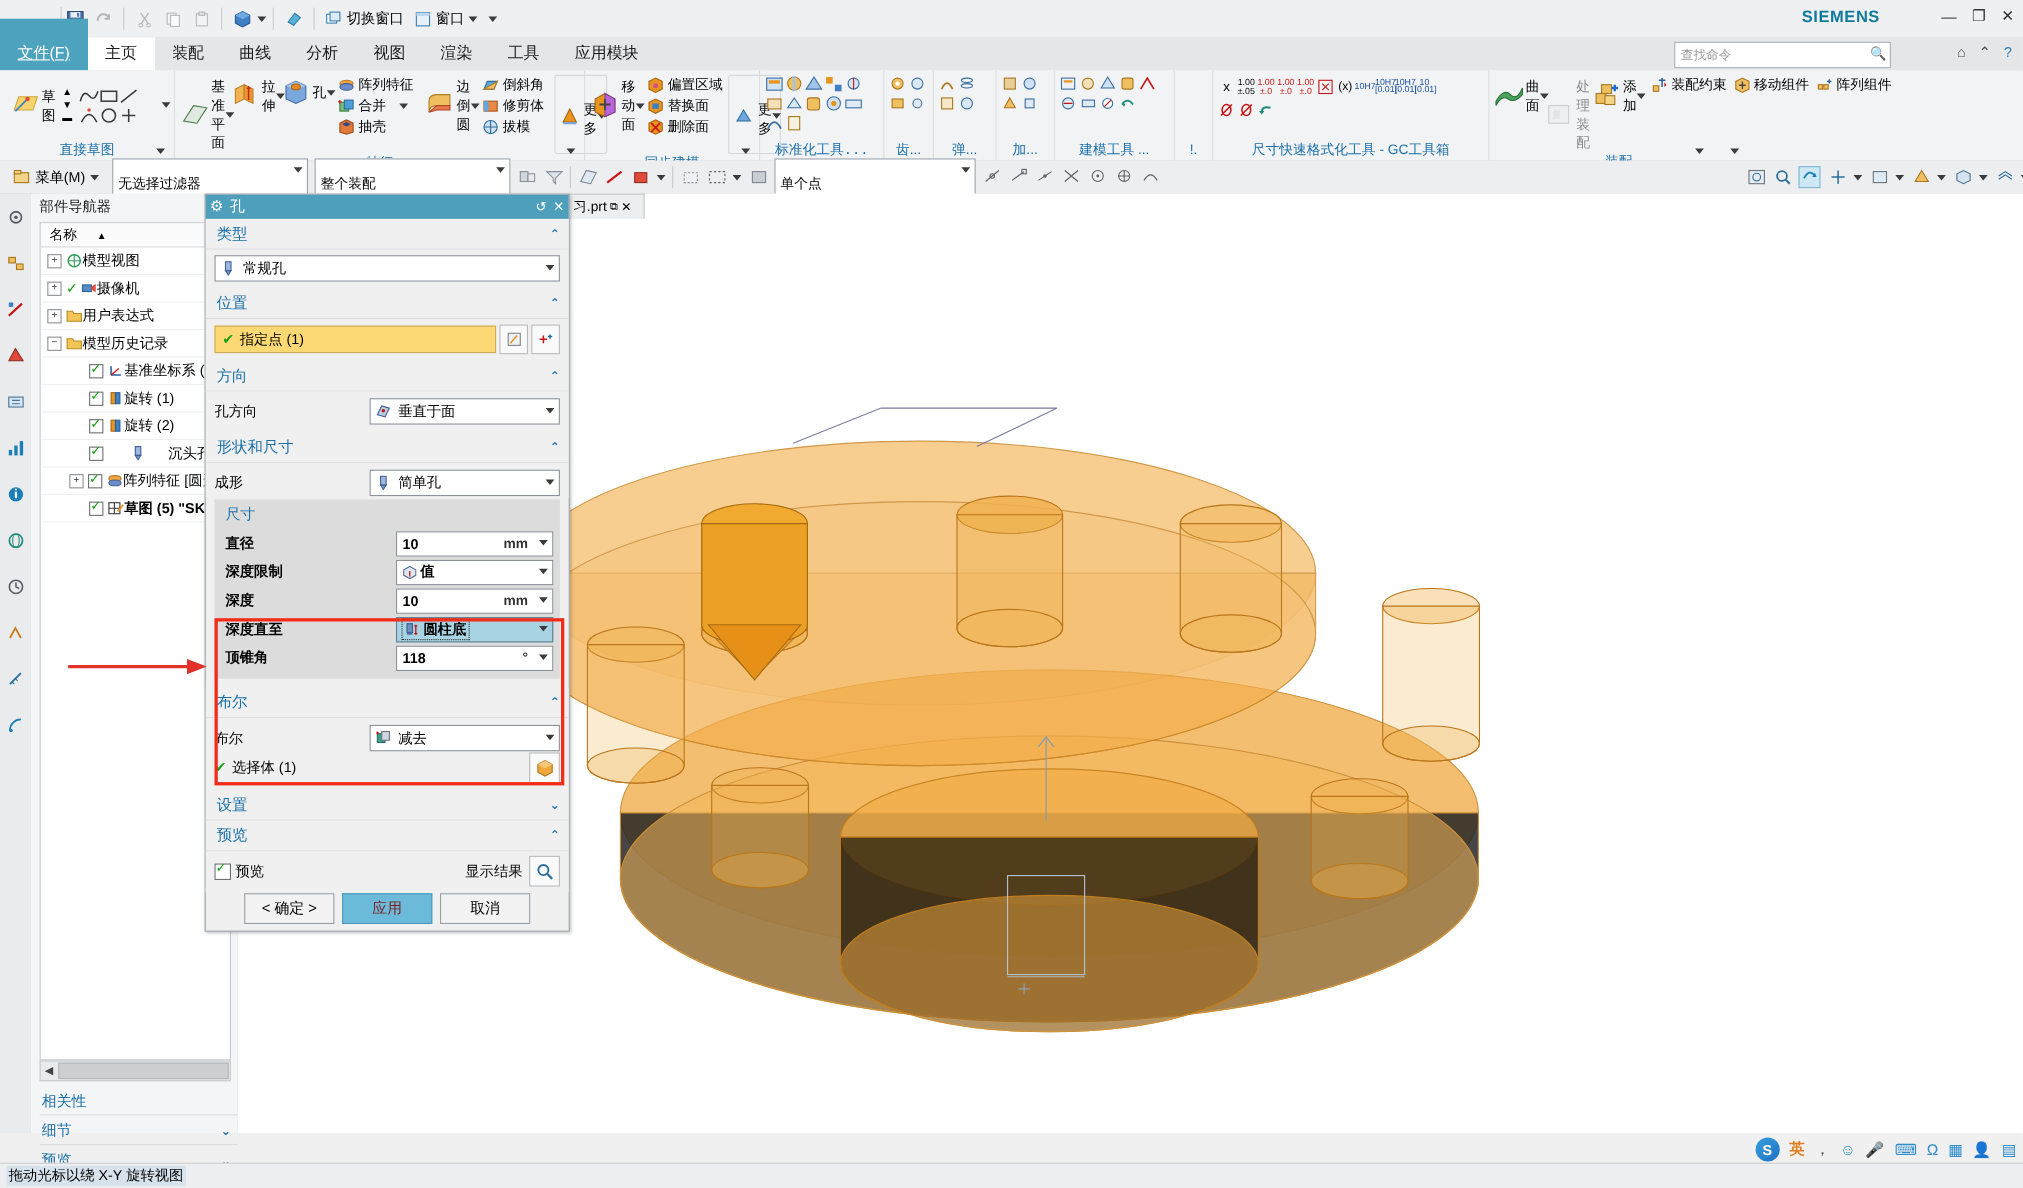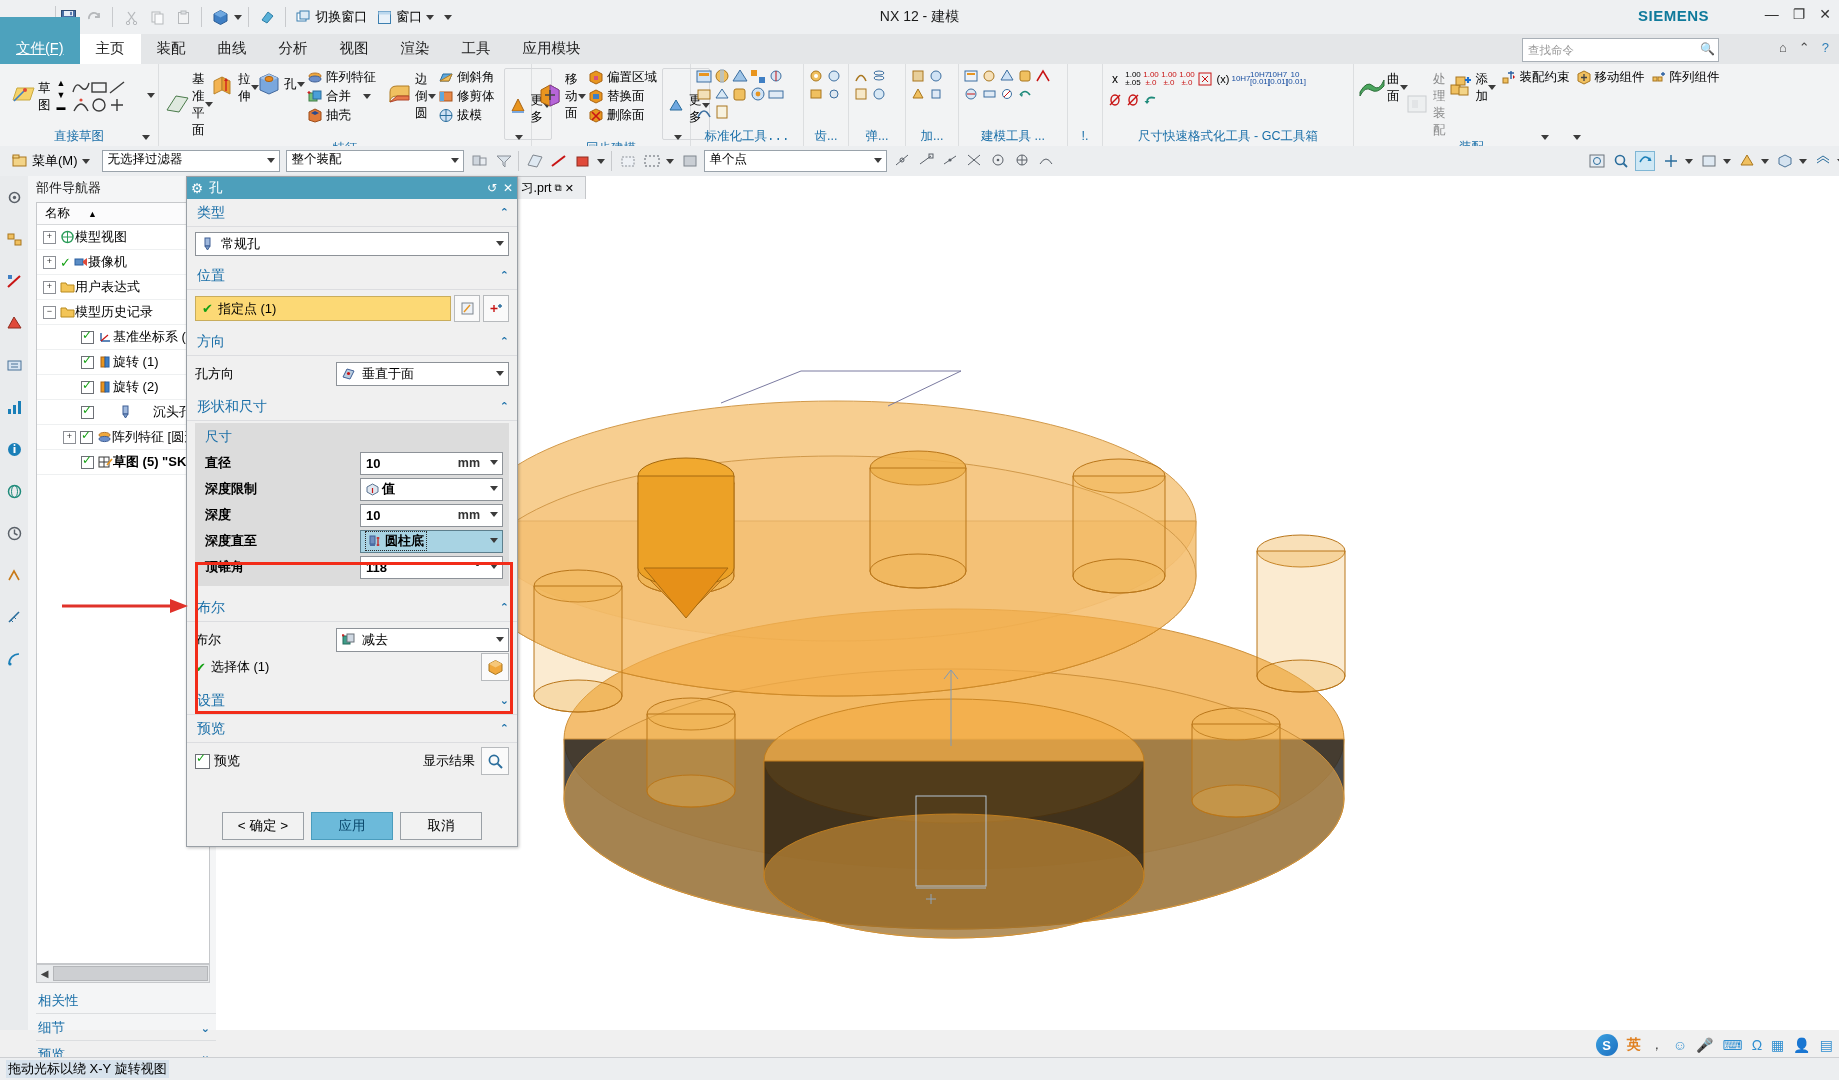--- a/index.html
+++ b/index.html
@@ -44,22 +44,22 @@
   .bigbtn .lbl{font-size:12.5px;margin-top:1px;}
   .smbtn{display:flex;align-items:center;gap:4px;font-size:12.5px;padding:1px 3px;white-space:nowrap;}
   .ico{display:inline-block;width:18px;height:18px;position:relative;}
   .ico.s{width:15px;height:15px;}
   .ico24{width:30px;height:28px;}
   .tri{width:0;height:0;border-left:4px solid transparent;border-right:4px solid transparent;border-top:5px solid #3b3b3b;display:inline-block;}
 
   
   .selbar{position:absolute;left:0;top:146px;width:1839px;height:30px;background:#eceef0;border-bottom:1px solid #cfd1d4;
           display:flex;align-items:center;gap:6px;padding:0 6px;}
-  .combo{height:20px;background:#fff;border:1px solid #9aa3ab;display:flex;
-         padding:0 16px 0 5px;font-size:12.5px;position:relative;}
+  .combo{height:20px;background:#fff;border:1px solid #9aa3ab;display:flex;align-items:center;
+         padding:12px 16px 0 5px;font-size:12.5px;position:relative;}
   .combo .ar{position:absolute;right:4px;top:7px;}
   .menu-btn{display:flex;align-items:center;gap:4px;font-size:13px;padding:0 6px;}
 
   
   .rail{position:absolute;left:0;top:176px;width:28px;height:854px;background:#e9ebed;border-right:1px solid #cdcfd2;}
   .rail .ri{width:28px;height:42px;display:flex;align-items:center;justify-content:center;}
 
   
   .pnav{position:absolute;left:28px;top:176px;width:188px;height:854px;background:#f4f5f6;border-right:1px solid #cdcfd2;}
   .pnav-title{height:24px;display:flex;align-items:center;padding-left:8px;font-size:13px;color:#1a1a1a;}
@@ -106,21 +106,21 @@
             padding:0 0 0 5px;position:relative;font-size:13px;}
   .numfield .unit{position:absolute;right:22px;color:#333;font-size:12.5px;}
   .numfield .ar{position:absolute;right:4px;top:7px;}
   .numfield.sel{background:#a8d3e3;border:1px solid #5d7f8d;}
   .numfield.sel .inner{outline:1px dotted #2b2b2b;padding:0 2px;display:flex;align-items:center;gap:4px;}
   .redbox{position:absolute;left:195px;top:562px;width:312px;height:146px;border:3px solid #f22c19;z-index:60;pointer-events:none;}
   .arrow-note{position:absolute;left:60px;top:595px;width:130px;height:20px;z-index:60;}
   .btnrow{position:absolute;left:0;bottom:6px;width:330px;display:flex;justify-content:center;gap:7px;}
   .dbtn{height:26px;min-width:60px;background:#f2f2f2;border:1px solid #9aa0a6;display:flex;align-items:center;
         justify-content:center;font-size:13.5px;padding:0 10px;}
-  .dbtn.primary{background:#6cbada;color:#0c4a6e;border-color:#4a9cbd;}
+  .dbtn.primary{background:#6cbada;color:#7f1d1d;border-color:#4a9cbd;}
 
   
   .prt-tab{position:absolute;left:516px;top:176px;width:60px;height:22px;background:#eceef0;border:1px solid #c4c6c9;
            border-bottom:none;display:flex;align-items:center;gap:3px;padding:0 4px;font-size:12.5px;}
 
   
   .statusbar{position:absolute;left:0;bottom:0;width:1839px;height:22px;background:#eceef0;border-top:1px solid #cdcfd2;
              display:flex;align-items:center;padding-left:6px;font-size:13px;}
   .tray{position:absolute;right:6px;bottom:24px;display:flex;align-items:center;gap:9px;font-size:14px;color:#4a4a4a;}
   .sogou{width:22px;height:22px;border-radius:50%;background:linear-gradient(135deg,#3aa0e0,#1c6fc0);color:#fff;
@@ -194,21 +194,20 @@
       <div class="qtxt">
         <svg width="15" height="15" viewBox="0 0 15 15">
             <rect x="1.5" y="1.5" width="12" height="12" fill="#e8f1f9" stroke="#3b7fb0"></rect>
             <rect x="1.5" y="1.5" width="12" height="3" fill="#bcd8ee"></rect>
           </svg>
         <span>窗口</span>
         <span class="caret"></span>
       </div>
       <div class="caret" style="margin-left:4px;"></div>
     </div>
-    <div class="title-center">NX 12 - 建模</div>
     <div class="siemens">SIEMENS</div>
     <div class="winbtns">
       <span>—</span>
       <span>❐</span>
       <span>✕</span>
     </div>
   </div>
 
   <div class="tabbar">
     <div class="tab file">文件(F)</div>
@@ -1127,20 +1126,33 @@
           <span>垂直于面</span>
           <span class="caret ar"></span>
         </div>
       </div>
     </div>
 
     <div class="sec-head">
       <span>形状和尺寸</span>
       <span class="chev">⌃</span>
     </div>
+    <div class="sec-body" style="padding-bottom:0;">
+      <div class="row">
+        <span class="lab">成形</span>
+        <div class="dsel" style="width:148px;">
+          <span class="ico s"><svg width="13" height="14" viewBox="0 0 13 14">
+                <rect x="4" y="1" width="5" height="8" fill="#9fb8dd" stroke="#3f5f95"></rect>
+                <polygon points="4,9 9,9 6.5,13" fill="#7a9cc8" stroke="#3f5f95"></polygon>
+              </svg></span>
+          <span>简单孔</span>
+          <span class="caret ar"></span>
+        </div>
+      </div>
+    </div>
 
     <div style="padding:2px 8px 8px 8px;">
       <div class="dims">
         <div class="dims-title">尺寸</div>
 
         <div class="drow">
           <span class="dl">直径</span>
           <div class="numfield">
             <span>10</span>
             <span class="unit">mm</span>

